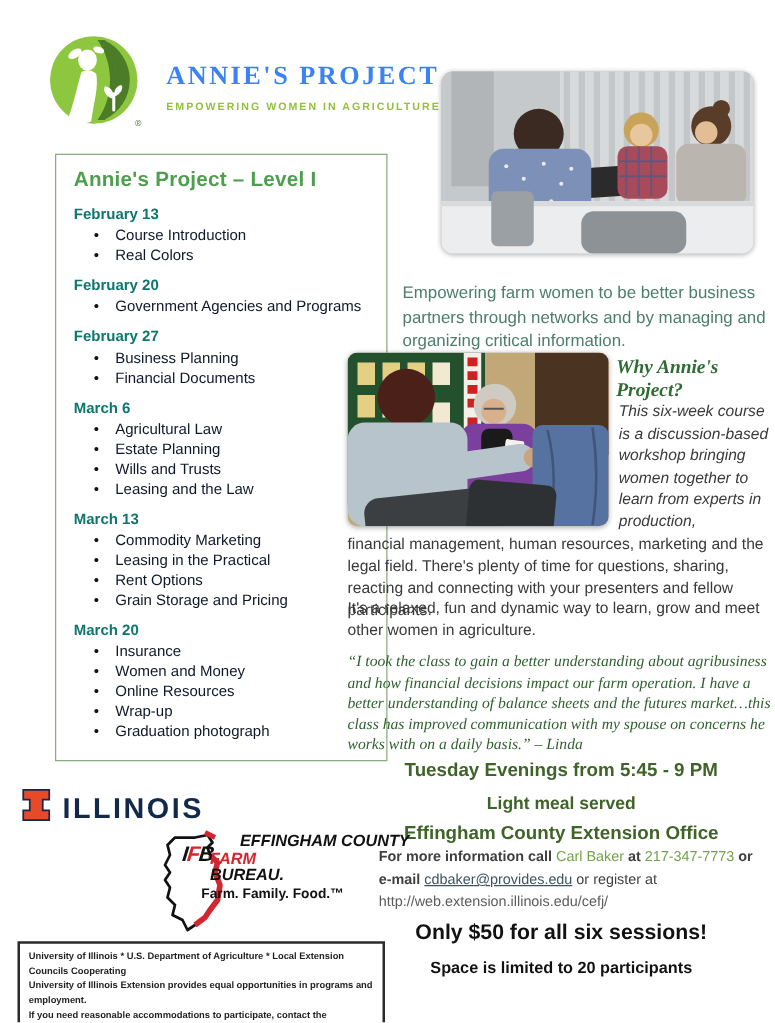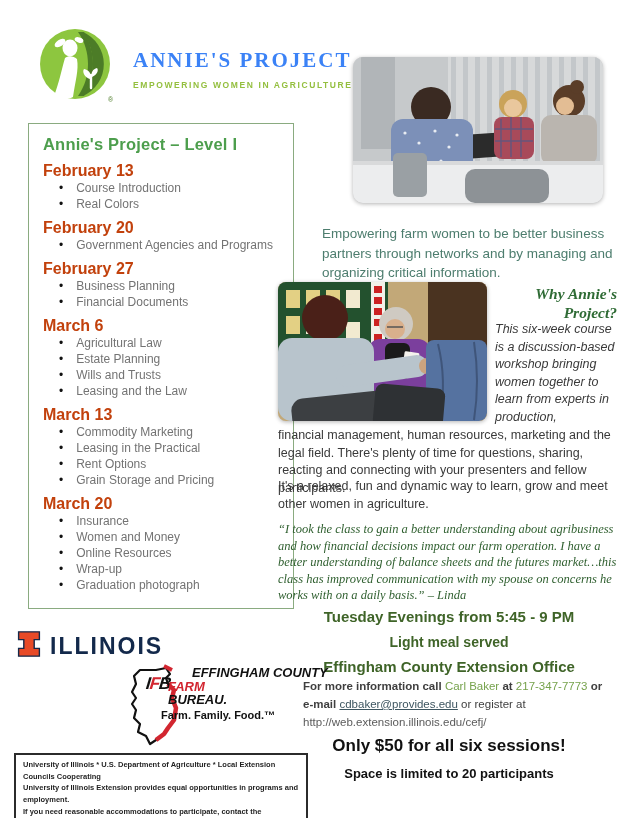--- a/index.html
+++ b/index.html
@@ -8,41 +8,41 @@
 
   
   .brand-logo{position:absolute;left:38px;top:26px;width:80px;height:86px;}
   .brand-reg{position:absolute;left:108px;top:96px;font-size:7px;color:#4c7c27;}
   .brand-text{position:absolute;left:133px;top:48px;}
   .brand-title{font-family:"Liberation Serif",serif;font-weight:bold;font-size:21px;
                letter-spacing:2px;color:#3b82f6;}
   .brand-sub{margin-top:7px;font-size:8.5px;font-weight:bold;letter-spacing:1.6px;color:#94bf3f;}
 
   
-  .sched{position:absolute;left:28px;top:123px;width:266px;height:486px;box-sizing:border-box;
+  .sched{position:absolute;left:44px;top:123px;width:266px;height:486px;box-sizing:border-box;
          border:1.5px solid #8aab80;padding:11px 4px 6px 14px;overflow:hidden;}
   .sched-heading{font-size:16.5px;font-weight:bold;color:#4d9e4d;letter-spacing:.2px;margin-bottom:9px;}
   .session{margin-top:8px;}
   .session:first-of-type{margin-top:0;}
-  .session-date{font-size:16px;font-weight:bold;color:#c2410c;line-height:16px;}
+  .session-date{font-size:12px;font-weight:bold;color:#0f766e;line-height:16px;}
   .topic-list{margin:1px 0 0 0;padding:0 0 0 16px;list-style:none;}
-  .topic-list li{font-size:12px;line-height:16px;color:#737373;}
+  .topic-list li{font-size:12px;line-height:16px;color:#0f172a;}
   .topic-list li::before{content:"•";margin-right:13px;color:#111;}
 
   
   .photo{position:absolute;border-radius:10px;overflow:hidden;
          box-shadow:0 1px 4px rgba(0,0,0,.3);background:#ccc;}
   .photo svg{display:block;}
   .photo1{left:353px;top:57px;width:250px;height:146px;}
   .photo2{left:278px;top:282px;width:209px;height:139px;border-radius:8px;}
 
   
   .intro{position:absolute;left:322px;top:224px;width:294px;font-size:13.5px;
          line-height:1.45;color:#4d7d6e;}
-  .why-head{position:absolute;left:493px;top:284px;width:124px;text-align:right;
+  .why-head{position:absolute;left:493px;top:284px;width:124px;text-align:left;
             font-family:"Liberation Serif",serif;font-style:italic;font-weight:bold;
             font-size:15.5px;line-height:1.25;color:#2f6b35;}
   .why-col{position:absolute;left:495px;top:321px;width:122px;font-size:12.5px;line-height:1.4;font-style:italic;}
   .why-cont{position:absolute;left:278px;top:427px;width:342px;font-size:12.5px;line-height:1.4;}
   .why-para2{position:absolute;left:278px;top:478px;width:342px;font-size:12.5px;line-height:1.4;}
   .quote{position:absolute;left:278px;top:521px;width:348px;
          font-family:"Liberation Serif",serif;font-style:italic;font-size:12.5px;
          line-height:1.32;color:#2f5f2f;}
 
   

